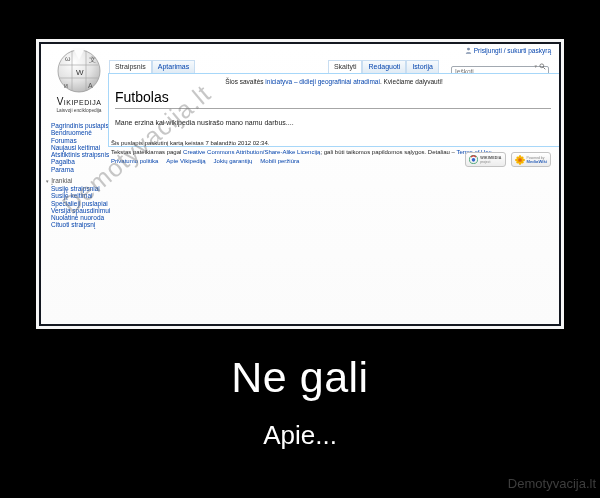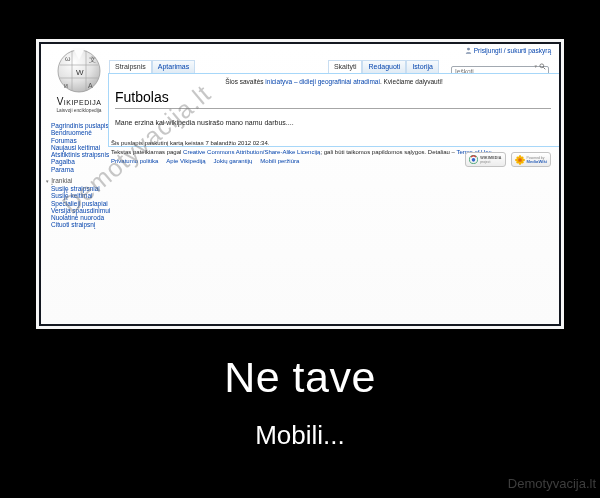--- a/index.html
+++ b/index.html
@@ -210,15 +210,15 @@
             <span class="mw2">MediaWiki</span>
           </span>
         </div>
       </div>
 
       <div class="diag-mark">Demotyvacija.lt</div>
     </div>
   </div>
 </div>
 
-<div class="caption-title">Ne tave</div>
-<div class="caption-sub">Mobili...</div>
+<div class="caption-title">Ne gali</div>
+<div class="caption-sub">Apie...</div>
 <div class="site-mark">Demotyvacija.lt</div>
 
 </body></html>

